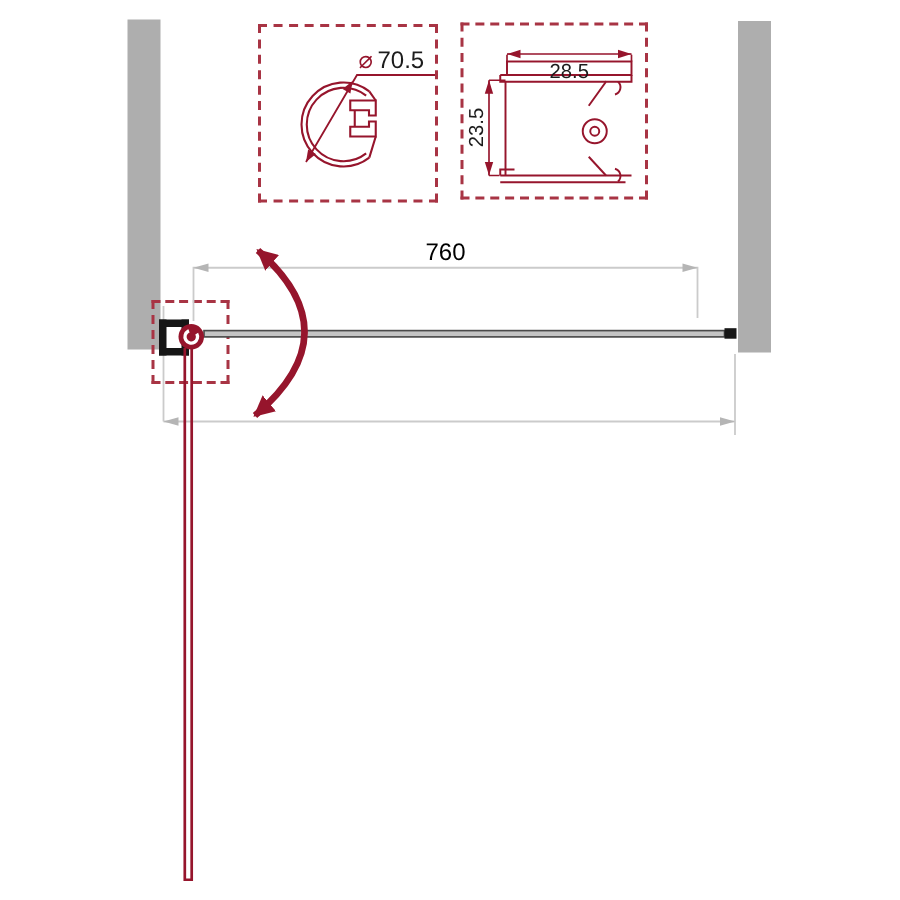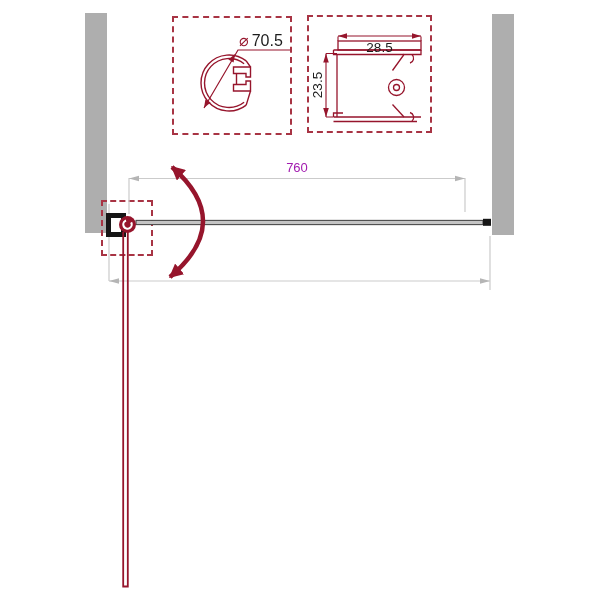--- a/index.html
+++ b/index.html
@@ -3,21 +3,21 @@
 <meta charset="utf-8">
 <style>
   html,body{margin:0;padding:0;background:#fff;}
   #canvas{
     position:relative;width:600px;height:600px;background:#fff;overflow:hidden;
     font-family:"Liberation Sans","DejaVu Sans",sans-serif;
   }
   .abs{position:absolute;}
   .wall{background:#AEAEAE;}
   .detail-box{border:2px dashed #A83444;background:transparent;}
-  .dim-text{color:#a21caf;font-size:13px;line-height:1;white-space:nowrap;}
+  .dim-text{color:#000000;font-size:16px;line-height:1;white-space:nowrap;}
   .dim-text.center{text-align:center;}
   .detail-dim{color:#1C1C1C;font-size:13.5px;line-height:1;white-space:nowrap;}
   #label-diameter .sym{color:#96152C;margin-right:3px;}
   #label-depth{transform:rotate(-90deg);transform-origin:center center;text-align:center;}
   svg{display:block;}
 </style>
 </head>
 <body>
 
 <div id="canvas">

